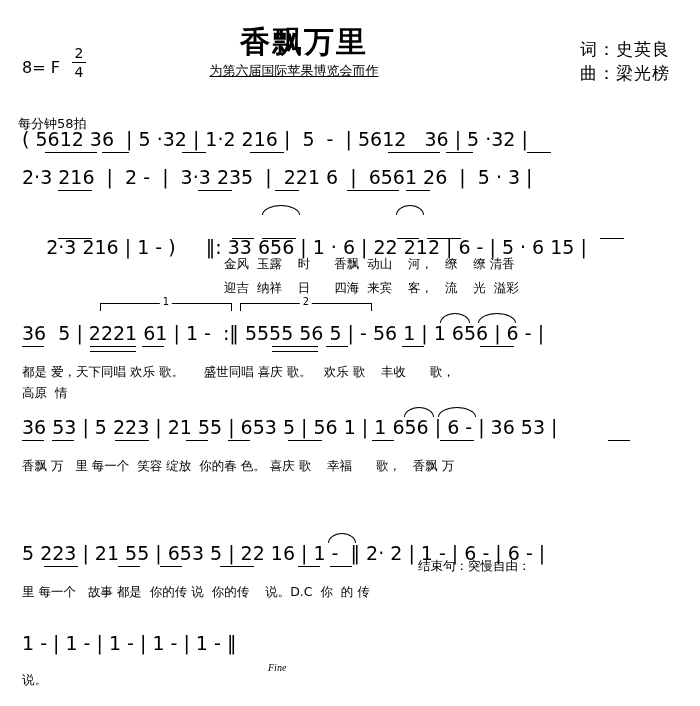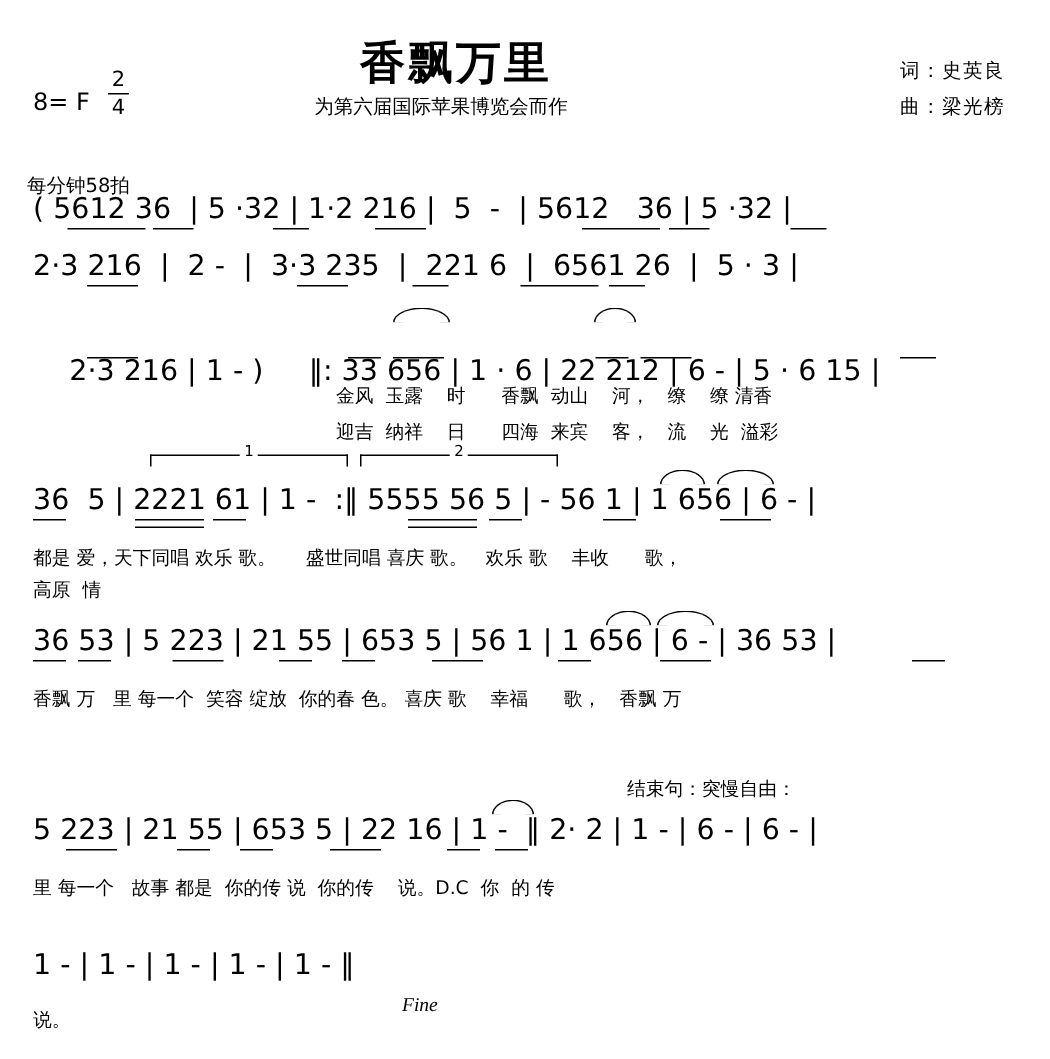--- a/index.html
+++ b/index.html
@@ -14,24 +14,24 @@
   .sheet{position:relative;width:700px;height:706px;}
 
   
   .title{
     position:absolute;top:22px;left:0;width:608px;text-align:center;
     font-size:30px;font-weight:bold;letter-spacing:2px;
     font-family:"DejaVu Sans", sans-serif;
   }
   .subtitle{
     position:absolute;top:62px;left:0;width:588px;text-align:center;
-    font-size:13px;font-family:"DejaVu Sans", sans-serif;
+    font-size:13px;font-family:"DejaVu Sans", sans-serif;text-decoration:underline;
   }
   .credit{
-    position:absolute;right:30px;font-size:13px;
+    position:absolute;right:30px;font-size:17px;
     font-family:"DejaVu Sans", sans-serif;letter-spacing:1px;
   }
   .credit.lyric{top:38px;}
   .credit.comp{top:62px;}
 
   .keysig{
     position:absolute;left:22px;top:58px;
     font-size:16px;font-family:"DejaVu Sans", sans-serif;
   }
   .meter{
@@ -68,24 +68,24 @@
   .bracket{
     position:absolute;border-left:1px solid #000;border-right:1px solid #000;
     border-top:1px solid #000;height:7px;
   }
   .bracket .lab{
     position:absolute;left:50%;top:-8px;transform:translateX(-50%);
     background:#fff;padding:0 3px;font-size:10px;
     font-family:"DejaVu Sans", sans-serif;
   }
   .ann{
-    position:absolute;font-size:12.5px;font-family:Liberation Mono, monospace;
+    position:absolute;font-size:12.5px;font-family:Liberation Mono, monospace;margin-top:40px;
   }
   .fine{
-    position:absolute;font-size:13px;font-family:"Liberation Serif", serif;
+    position:absolute;font-size:10px;font-family:"Liberation Serif", serif;
     font-style:italic;
   }
   .footer{
     position:absolute;right:14px;bottom:10px;
     font-size:12px;font-family:"DejaVu Sans", sans-serif;color:#222;
   }
   .footer .cn{color:#111;}
   .footer .en{color:#c00000;}
 </style>
 </head>

